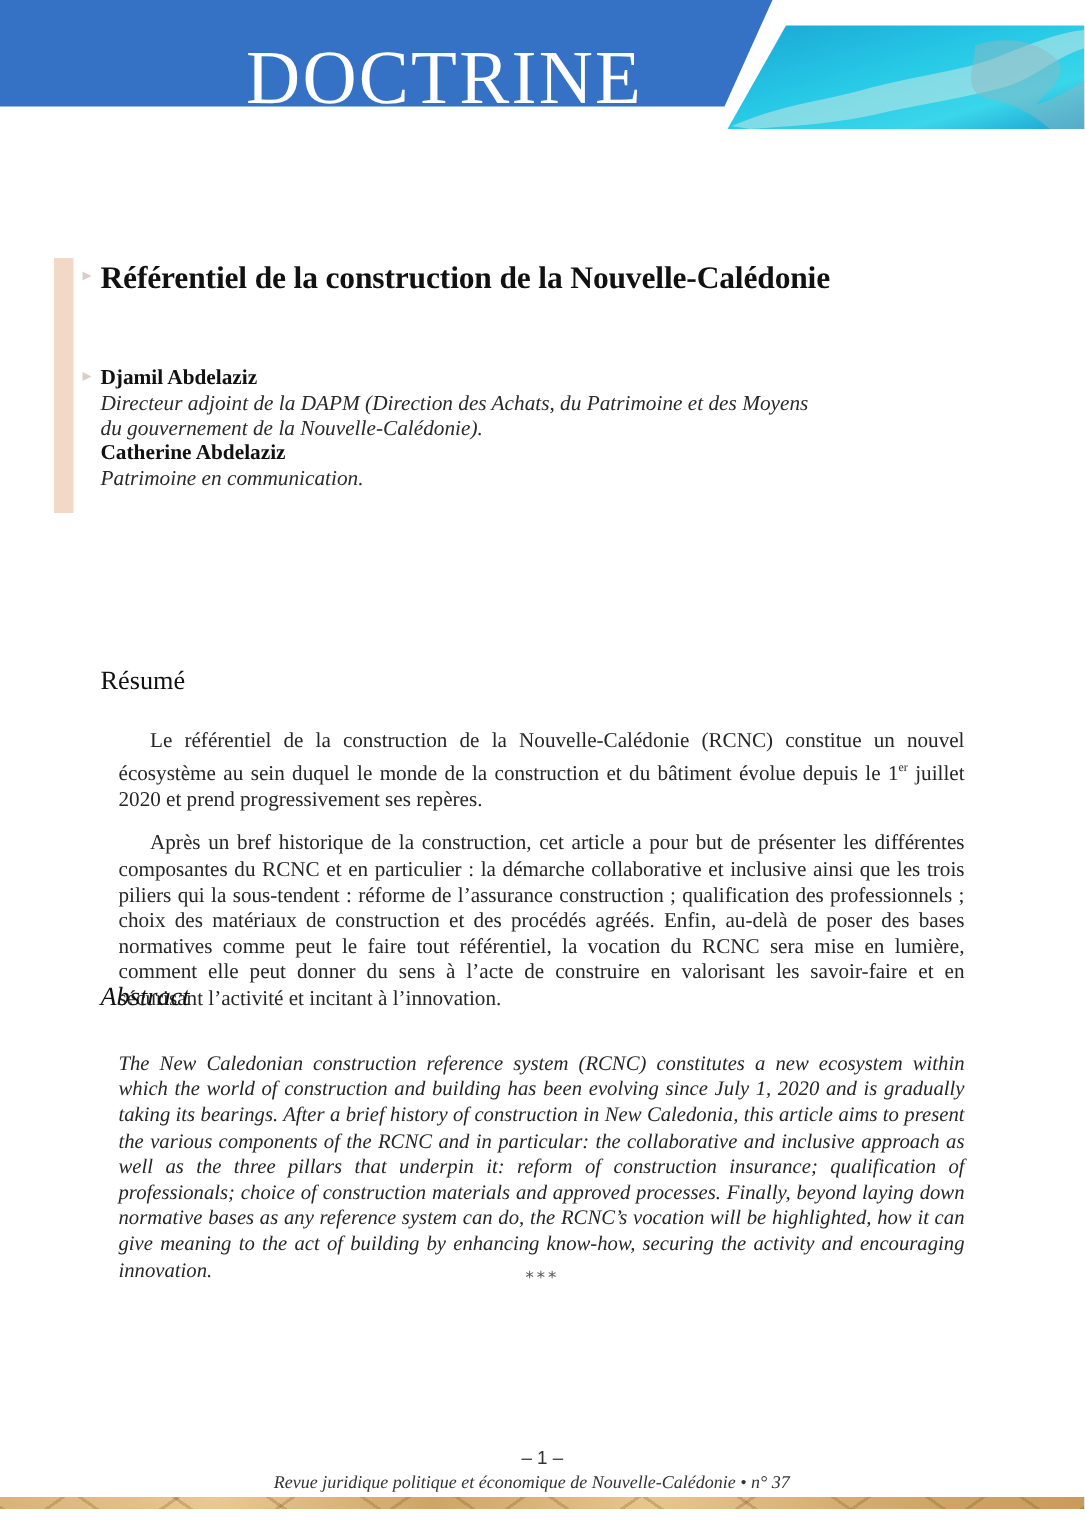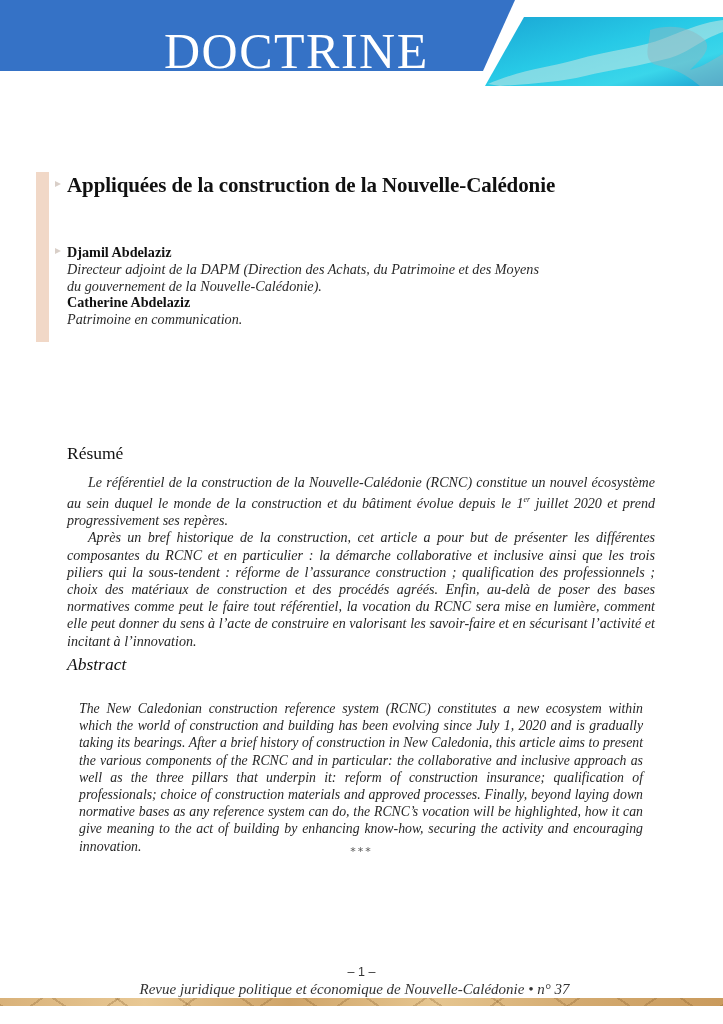--- a/index.html
+++ b/index.html
@@ -24,31 +24,31 @@
   .authors { position: absolute; left: 67px; top: 244px; width: 560px; font-size: 14.2px; line-height: 16.8px; }
   .author-name { font-weight: bold; color: #111; }
   .author-aff { font-style: italic; color: #2a2a2a; }
 
   .h-resume { position: absolute; left: 67px; top: 443px; font-size: 17.5px; font-weight: normal; color: #111; }
   .h-abstract { position: absolute; left: 67px; top: 654px; font-size: 17.5px; font-weight: normal;
                 font-style: italic; color: #111; }
 
   .body-fr { position: absolute; left: 67px; top: 474px; width: 588px; font-size: 14.1px; line-height: 17.2px;
              text-align: justify; color: #262626; }
-  .body-fr p { margin: 0; text-indent: 21px; font-style: italic; }
+  .body-fr p { margin: 12px; text-indent: 21px; }
   .body-en { position: absolute; left: 67px; top: 688px; width: 588px; font-size: 13.8px; line-height: 17.2px;
              text-align: justify; font-style: italic; color: #262626; }
   .body-en p { margin: 12px; }
 
   .stars { position: absolute; left: 0; width: 723px; top: 845px; text-align: center; font-size: 11px;
            color: #555; letter-spacing: 2px; font-family: "DejaVu Sans", sans-serif; }
 
   .page-num { position: absolute; left: 0; width: 723px; top: 965px; text-align: center; font-size: 12.5px;
               font-family: "Liberation Sans", sans-serif; color: #333; }
-  .journal { position: absolute; left: 0; width: 709px; top: 981px; text-align: center; font-size: 15px;
+  .journal { position: absolute; left: 0; width: 709px; top: 981px; text-align: center; font-size: 12px;
              font-style: italic; color: #333; }
 
   .footer-band { position: absolute; left: 0; top: 998px; width: 723px; height: 8px;
     background:
       repeating-linear-gradient(35deg, rgba(120,80,30,0.25) 0 2px, transparent 2px 36px),
       repeating-linear-gradient(-35deg, rgba(120,80,30,0.25) 0 2px, transparent 2px 44px),
       linear-gradient(90deg, #d9b27a, #e8c894 20%, #cfa468 40%, #e6c690 60%, #d3aa70 80%, #c99a5c); }
 </style>
 </head>
 <body>
@@ -68,21 +68,21 @@
     <path d="M488,84 C520,70 545,68 575,60 C610,50 640,48 665,38 C690,28 705,22 723,20 L723,32 C700,40 690,52 670,58 C640,66 610,70 585,76 C560,82 530,84 500,86 Z" fill="#c9e7e4" opacity="0.55"></path>
     <path d="M650,30 C670,24 690,26 705,40 C712,50 700,60 690,70 C705,66 715,58 723,54 L723,86 L700,86 C690,78 680,70 660,66 C640,62 650,45 650,30 Z" fill="#8fb7c2" opacity="0.5"></path>
   </svg>
   <div class="section-title">DOCTRINE</div>
 </div>
 
 <div class="side-bar"></div>
 <div class="tri" style="left:55px; top:181px;"></div>
 <div class="tri" style="left:55px; top:248px;"></div>
 
-<div class="article-title">Appliquées de la construction de la Nouvelle-Calédonie</div>
+<div class="article-title">Référentiel de la construction de la Nouvelle-Calédonie</div>
 
 <div class="authors">
   <div class="author-name">Djamil Abdelaziz</div>
   <div class="author-aff">Directeur adjoint de la DAPM (Direction des Achats, du Patrimoine et des Moyens</div>
   <div class="author-aff">du gouvernement de la Nouvelle-Calédonie).</div>
   <div class="author-name">Catherine Abdelaziz</div>
   <div class="author-aff">Patrimoine en communication.</div>
 </div>
 
 <div class="h-resume">Résumé</div>

